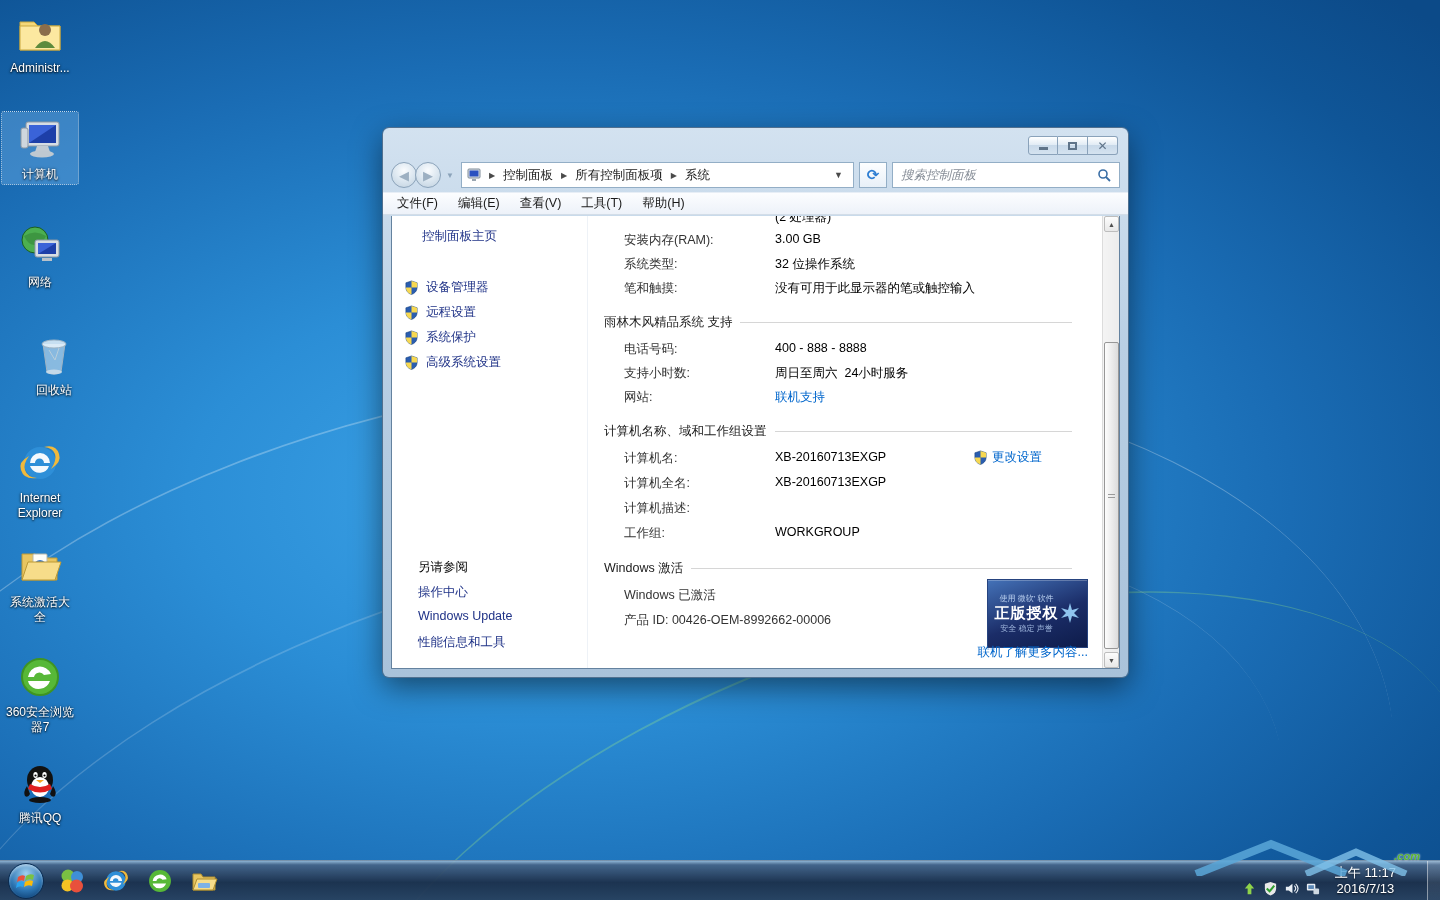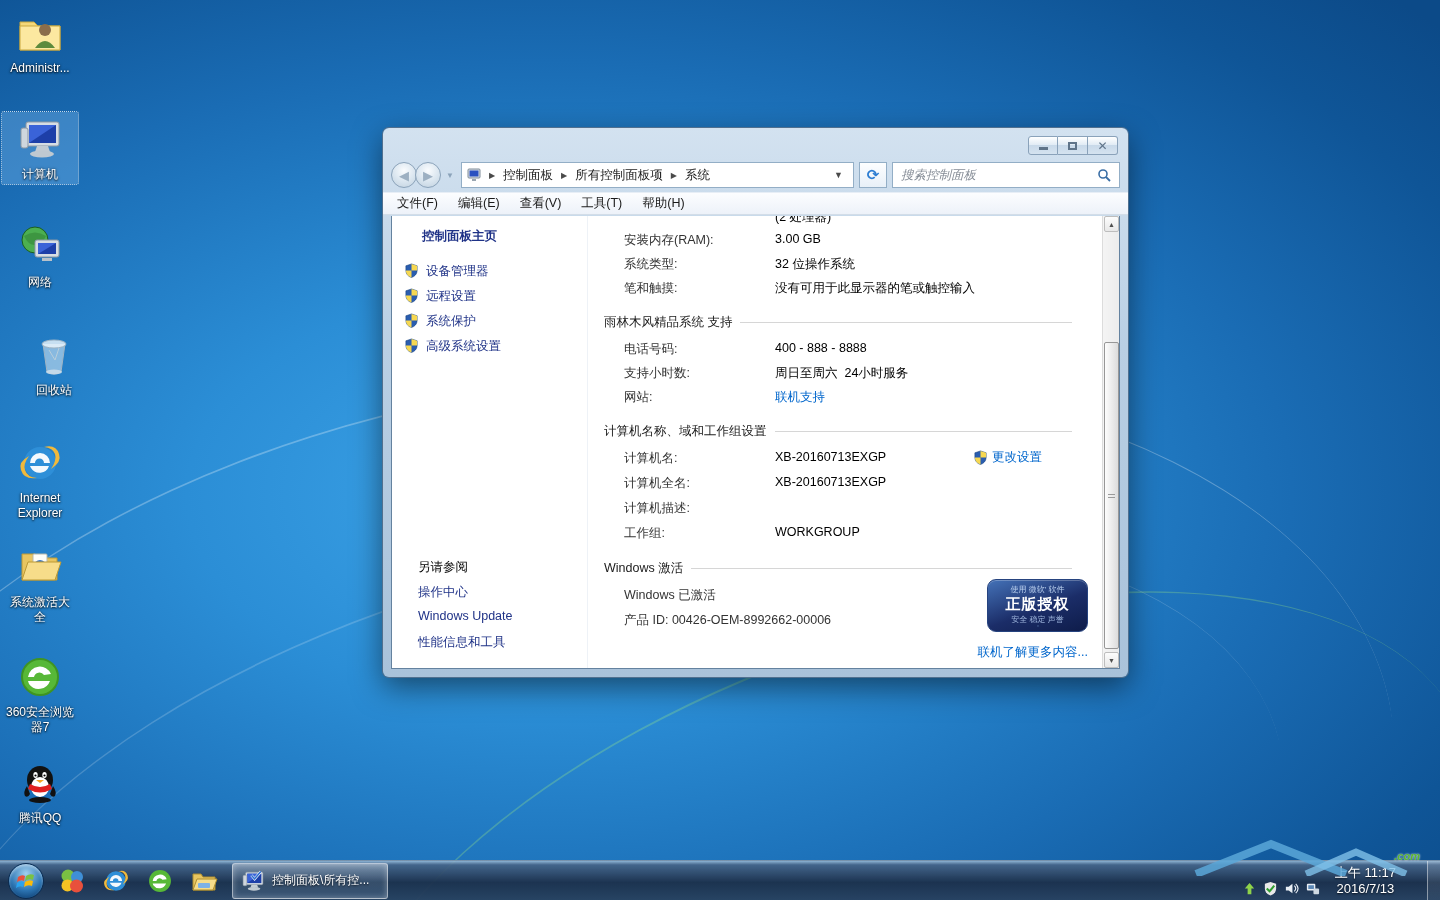--- a/index.html
+++ b/index.html
@@ -50,33 +50,33 @@
   .searchbox .ph { color:#848b95; font-style:italic; flex:1; }
 
   .menubar { height:23px; background:linear-gradient(#fcfdff,#edf2f9); border-top:1px solid #e7eef6;
     border-bottom:1px solid #d3dde8; display:flex; align-items:center; padding-left:4px; font-size:12.5px; color:#1a1a1a; }
   .menuitem { padding:2px 10px; }
 
   .content { position:absolute; left:8px; right:8px; top:88px; bottom:8px; background:#fff; display:flex; overflow:hidden;
     border:1px solid #64829f; border-top:none; }
   .sidebar { position:relative; width:196px; flex:0 0 auto; background:#fff; border-right:1px solid #eef2f7; }
   .sb-item { position:absolute; font-size:12.5px; color:#1f3287; white-space:nowrap; }
-  .sb-task { display:flex; gap:7px; }
+  .sb-task { display:flex; align-items:center; gap:7px;margin-top:16px; }
   .sb-gray { color:#000000; }
   .mainpane { position:relative; flex:1; overflow:hidden; font-size:12.5px; }
   .row-label { position:absolute; left:36px; color:#333; white-space:pre; }
   .row-val { position:absolute; left:187px; color:#000; white-space:pre; }
   .sect { position:absolute; left:16px; right:30px; display:flex; align-items:center; color:#1a1a1a; }
   .sect .line { flex:1; border-bottom:1px solid #d6d6d6; margin-left:8px; height:1px; }
   .link { color:#0066cc; cursor:pointer; }
   .chg { position:absolute; left:385px; display:flex; align-items:center; gap:4px; }
 
-  .badge { position:absolute; right:14px; top:363px; width:101px; height:53px; border-radius:9px;
+  .badge { position:absolute; right:14px; top:363px; width:101px; height:69px; border-radius:0;
     background:linear-gradient(160deg,#4472b8,#1b2d68 55%,#0e1c4a); border:1px solid #26437f;
-    display:flex; align-items:center; padding:4px 6px; box-shadow:inset 0 1px 0 rgba(255,255,255,.25);flex-direction:column; }
+    display:flex; align-items:center; padding:4px 6px; box-shadow:inset 0 1px 0 rgba(255,255,255,.25); }
   .badge .txt { flex:1; text-align:center; }
   .badge .l1 { font-size:8px; color:#bcd2f0; white-space:nowrap; }
   .badge .l2 { font-size:15px; font-weight:bold; color:#fff; white-space:nowrap; letter-spacing:1px; }
   .badge .l3 { font-size:8px; color:#9fb6dd; white-space:nowrap; }
   .learnmore { position:absolute; right:14px; top:428px; font-size:12.5px; }
 
   .vscroll { position:relative; width:17px; flex:0 0 auto; background:linear-gradient(90deg,#f4f4f4,#ececec); border-left:1px solid #dcdcdc; }
   .varrow { position:absolute; left:1px; width:15px; height:16px; background:linear-gradient(#fdfdfd,#e8e8e8); border:1px solid #bdbdbd;
     border-radius:2px; color:#4f4f4f; font-size:7px; display:flex; align-items:center; justify-content:center; }
   .vthumb { position:absolute; left:1px; width:15px; top:126px; height:307px; border:1px solid #979797; border-radius:2px;
@@ -279,21 +279,21 @@
       <span class="menuitem">文件(F)</span>
       <span class="menuitem">编辑(E)</span>
       <span class="menuitem">查看(V)</span>
       <span class="menuitem">工具(T)</span>
       <span class="menuitem">帮助(H)</span>
     </div>
 
     <div class="content">
 
       <div class="sidebar">
-        <span class="sb-item" style="left:30px;top:12px;font-weight:bold;">控制面板主页</span>
+        <span class="sb-item" style="left:30px;top:12px;">控制面板主页</span>
 
         <span class="sb-item sb-task" style="left:12px;top:47px;">
           <svg width="15" height="15" viewBox="0 0 16 16">
               <path d="M8 1 L14 3 V8 C14 12 11 14.5 8 15.5 C5 14.5 2 12 2 8 V3 Z" fill="#2a5db0" stroke="#17427f" stroke-width=".6"></path>
               <path d="M8 1 L14 3 V8 H8 Z" fill="#f7d851"></path>
               <path d="M2 8 H8 V15.5 C5 14.5 2 12 2 8" fill="#f7d851"></path>
             </svg>
           <span>设备管理器</span>
         </span>
         <span class="sb-item sb-task" style="left:12px;top:72px;">
@@ -437,33 +437,20 @@
         <path d="M11 23 a12 12 0 0 1 23 -3 l-7 1 a5.5 5.5 0 0 0 -10 2 z M11 27 h22 a12 12 0 0 1 -21 3 z" fill="#fff"></path>
       </svg>
     </div>
     <div class="tbicon">
       <svg width="28" height="28" viewBox="0 0 28 28">
         <path d="M3 7 h8 l2 3 h12 v13 h-22 z" fill="#e8c560" stroke="#b08f2e"></path>
         <path d="M3 23 l4 -11 h20 l-4 11 z" fill="#f7dd8a" stroke="#b08f2e"></path>
         <rect x="8" y="16" width="12" height="5" rx="1" fill="#7fb2e5"></rect>
       </svg>
     </div>
-    <div class="task-active">
-      <svg width="24" height="24" viewBox="0 0 46 46">
-        <rect x="9" y="6" width="33" height="24" rx="2" fill="#d6dde4" stroke="#8b97a3"></rect>
-        <rect x="12" y="9" width="27" height="18" fill="#1d3fa8"></rect>
-        <path d="M12 9 l27 0 -27 18 z" fill="#3a63d8"></path>
-        <rect x="4" y="12" width="7" height="20" rx="2" fill="#cfd6dd" stroke="#8b97a3"></rect>
-        <path d="M20 30 h11 l2 6 h-15 z" fill="#c2cbd3"></path>
-        <ellipse cx="25" cy="38" rx="12" ry="3.5" fill="#bfc9d1"></ellipse>
-        <path d="M20 12 l6 7 12 -14" stroke="#fff" stroke-width="5" fill="none"></path>
-        <path d="M20 12 l6 7 12 -14" stroke="#2e6fd0" stroke-width="3" fill="none"></path>
-      </svg>
-      <span class="tlabel">控制面板\所有控...</span>
-    </div>
 
     <div class="tray">
       <svg width="15" height="15" viewBox="0 0 16 16">
           <path d="M8 2 l5 6 h-3 v6 h-4 v-6 h-3 z" fill="#8fd34a"></path>
         </svg>
       <svg width="15" height="15" viewBox="0 0 16 16">
           <path d="M8 1 L14 3 V8 C14 12 11 14.5 8 15.5 C5 14.5 2 12 2 8 V3 Z" fill="#e8e8e8"></path>
           <path d="M4 8 l3 3 5 -6" stroke="#2f9e2f" stroke-width="2.2" fill="none"></path>
         </svg>
       <svg width="15" height="15" viewBox="0 0 16 16">

